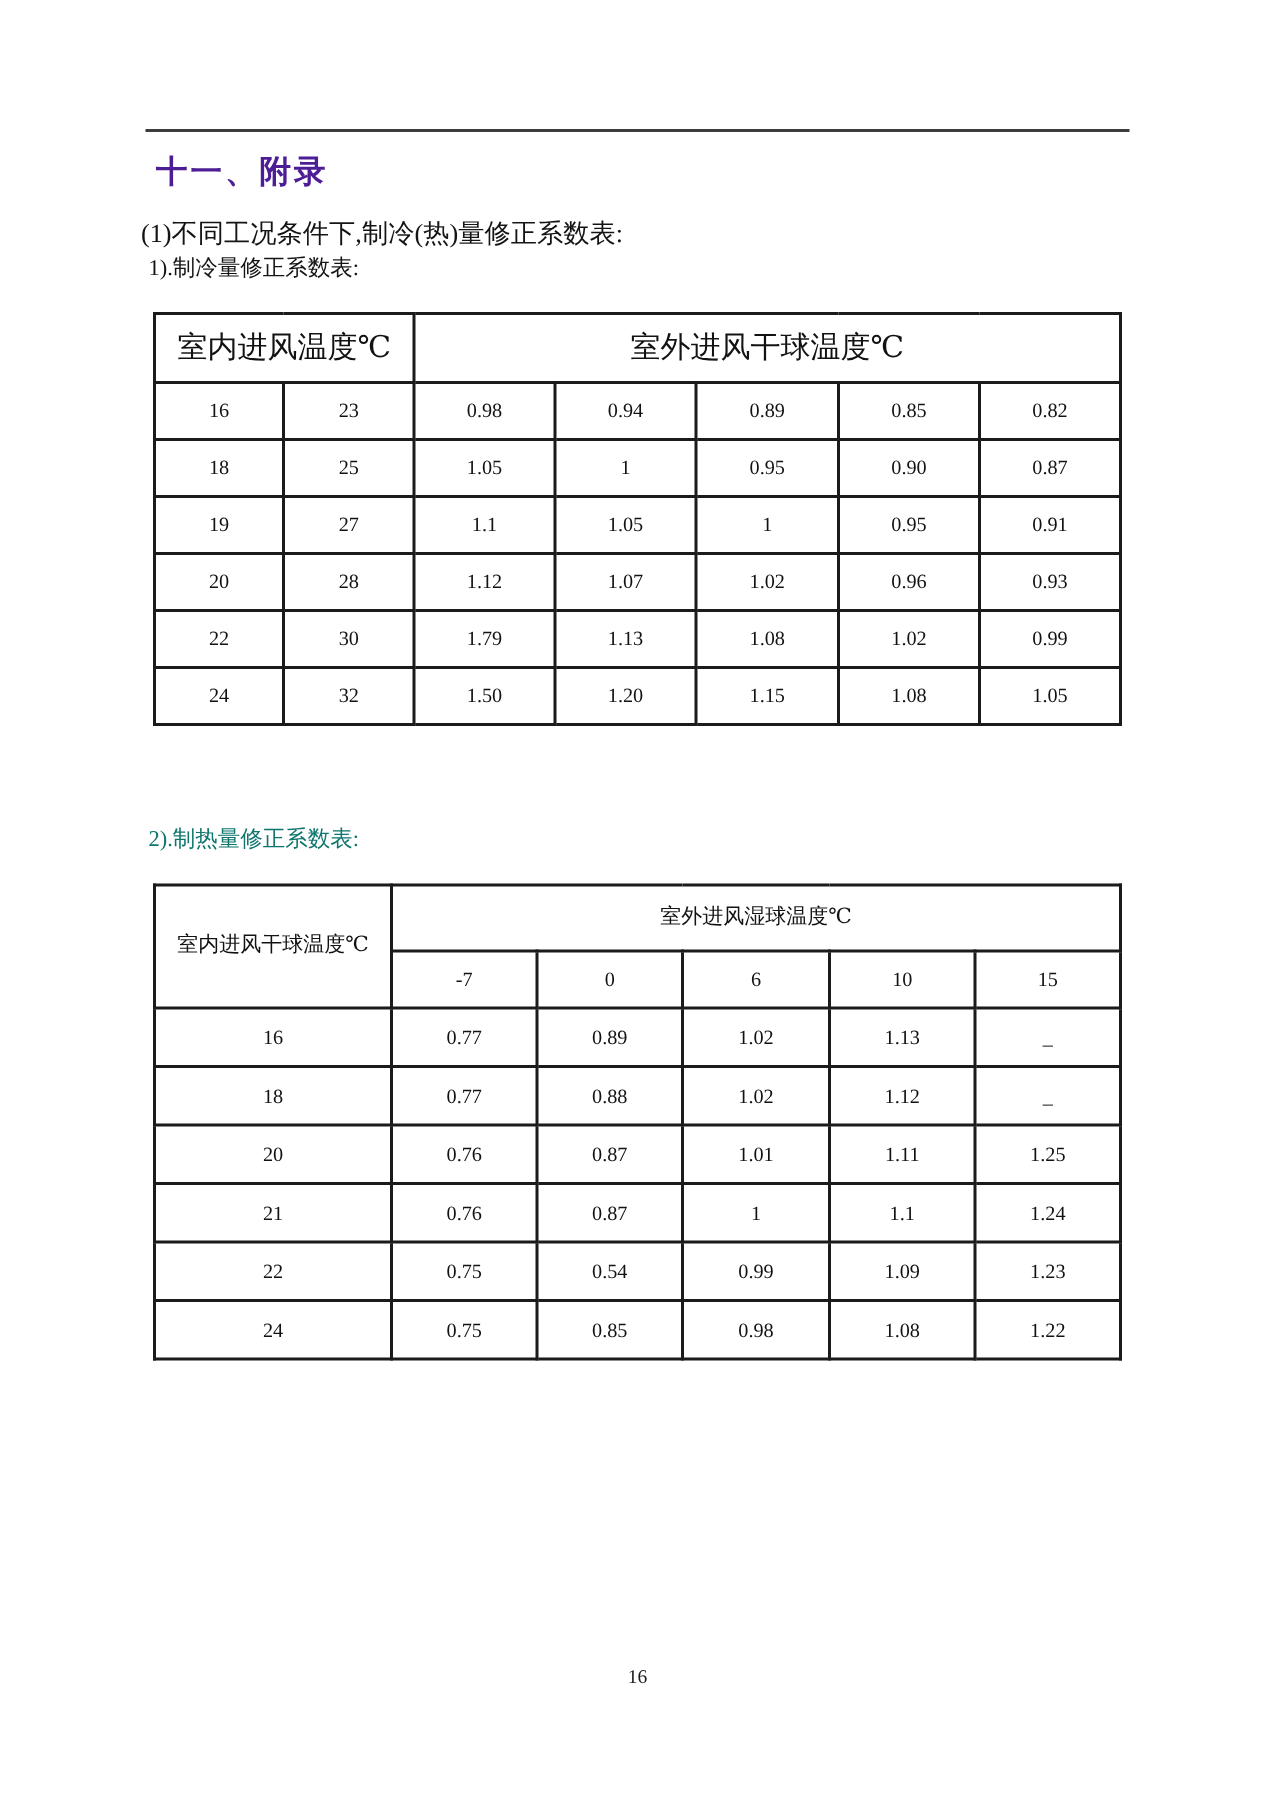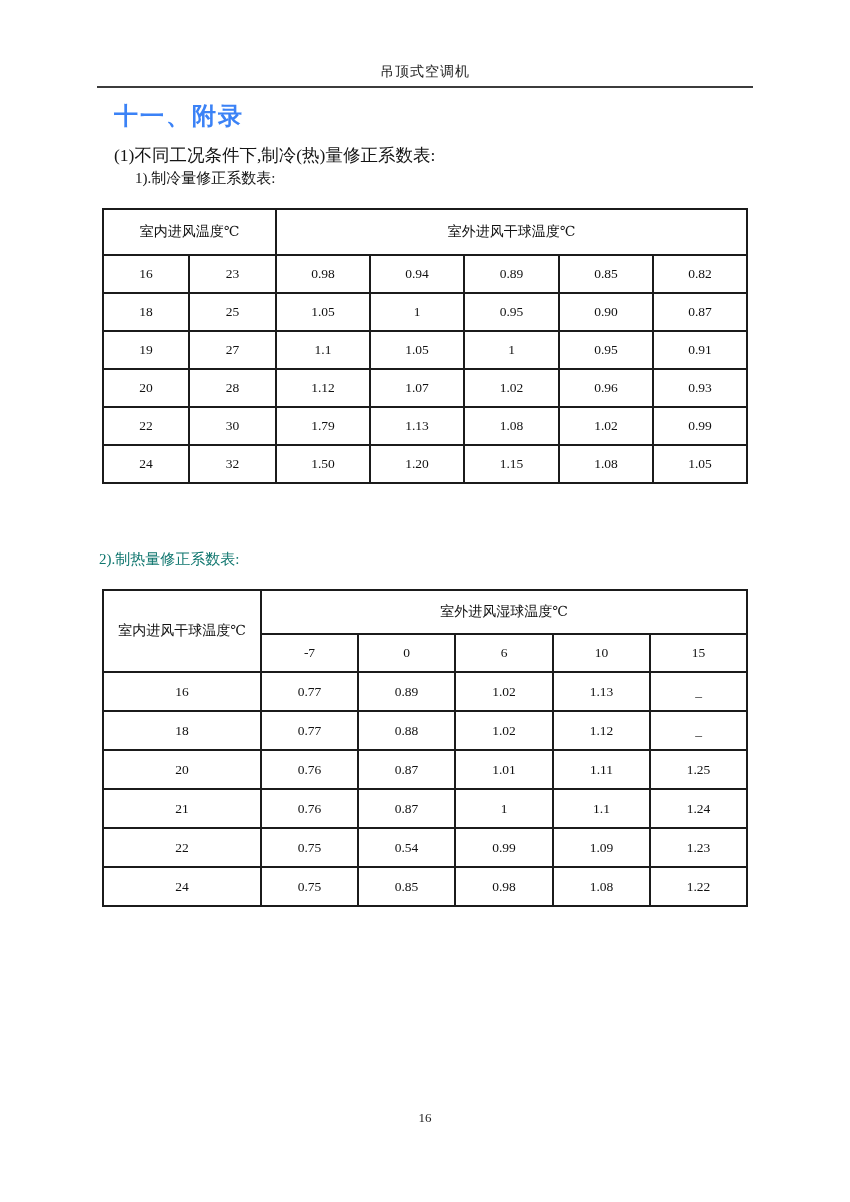--- a/index.html
+++ b/index.html
@@ -29,41 +29,40 @@
   .header-rule {
     position: absolute;
     left: 97px;
     top: 86px;
     width: 656px;
     height: 2px;
     background: #3c3c3c;
   }
   .section-title {
     position: absolute;
-    left: 114px;
+    left: 104px;
     top: 100px;
-    font-size: 24px;
+    font-size: 21px;
     font-weight: bold;
     letter-spacing: 2px;
-    color: #3b82f6;
+    color: #4c1d95;
   }
   .intro-line {
     position: absolute;
-    left: 114px;
+    left: 94px;
     top: 143px;
     font-size: 17.5px;
     color: #141414;
   }
   .table-caption-1 {
     position: absolute;
     left: 99px;
     top: 169px;
     font-size: 15px;
     color: #141414;
-    margin-left: 36px;
   }
   .table-caption-2 {
     position: absolute;
     left: 99px;
     top: 550px;
     font-size: 15px;
     color: #0f766e;
   }
   table.coef {
     position: absolute;
@@ -76,21 +75,21 @@
   }
   table.coef td {
     border: 2px solid #1b1b1b;
     text-align: center;
     vertical-align: middle;
     padding: 0;
     line-height: 1.3;
   }
   #table1 { top: 208px; }
   #table2 { top: 589px; }
-  #table1 tr.h1 td { height: 44px; font-size: 14px; }
+  #table1 tr.h1 td { height: 44px; font-size: 20px; }
   #table1 tr.h2 td { height: 40px; }
   #table1 tr.dr td { height: 36px; }
   #table2 tr.h1 td { height: 42px; font-size: 14px; border-radius: 17px; }
   #table2 tr.h2 td { height: 36px; }
   #table2 tr.dr td { height: 37px; }
   #table2 td.corner { font-size: 14px; }
   .page-number {
     position: absolute;
     top: 1110px;
     left: 0;
@@ -98,21 +97,20 @@
     text-align: center;
     font-size: 13px;
     color: #1c1c1c;
   }
 </style>
 </head>
 <body>
 
 <div class="page">
 
-  <div class="doc-header">吊顶式空调机</div>
   <div class="header-rule"></div>
 
   <div class="section-title">十一、附录</div>
   <div class="intro-line">(1)不同工况条件下,制冷(热)量修正系数表:</div>
   <div class="table-caption-1">1).制冷量修正系数表:</div>
 
   <table class="coef" id="table1">
     <colgroup>
       <col style="width:86px">
         <col style="width:87px">

